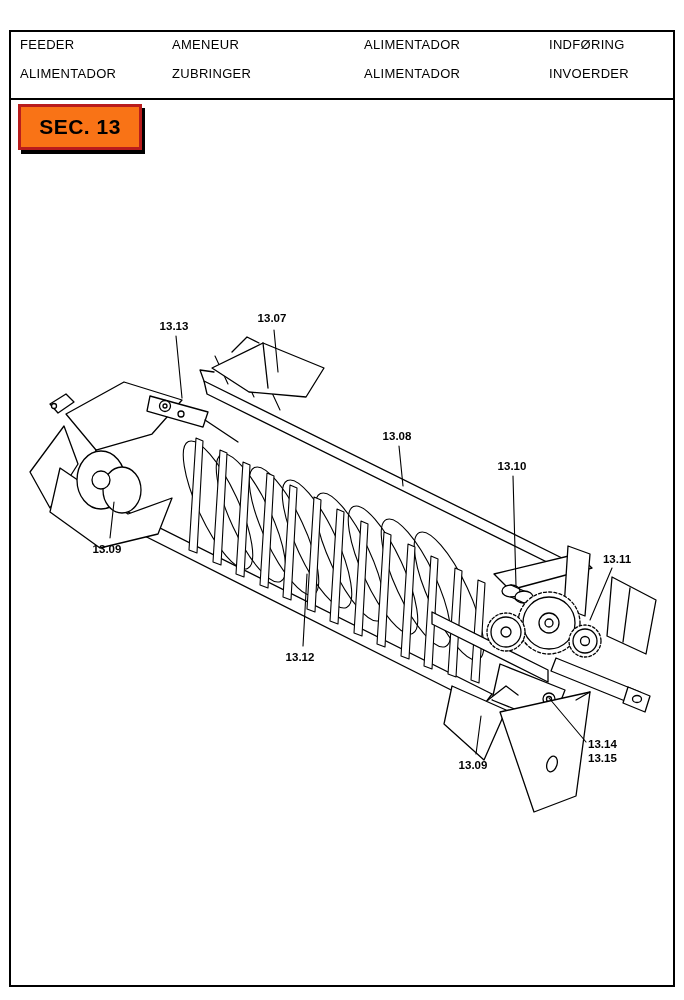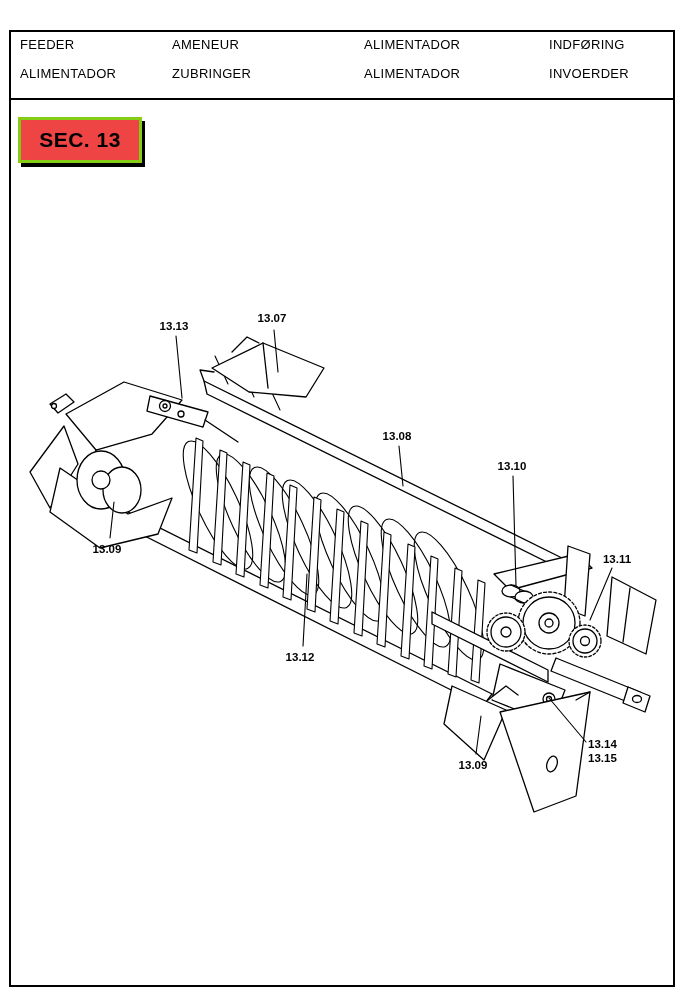--- a/index.html
+++ b/index.html
@@ -25,24 +25,24 @@
     font-size:13px;font-weight:normal;letter-spacing:.3px;
     white-space:nowrap;
   }
   .w1{width:152px;}
   .w2{width:180px;}
   .w3{width:185px;margin-left:12px;}
   .hdr-rule{
     position:absolute;left:9px;right:9px;top:98px;height:2px;background:#000;
   }
   .sec-box{
-    position:absolute;left:18px;top:117px;width:118px;height:40px;
-    border:3px solid #84cc16;
+    position:absolute;left:18px;top:104px;width:118px;height:40px;
+    border:3px solid #b91c1c;
     box-shadow:3px 4px 0 0 #000;
-    background:#ef4444;
+    background:#f97316;
     display:flex;align-items:center;justify-content:center;
     font-size:21px;font-weight:bold;letter-spacing:.5px;
   }
   svg.art{position:absolute;left:0;top:0;width:684px;height:1000px;}
   svg.art text{
     font-family:"Liberation Sans","DejaVu Sans",sans-serif;
     font-size:11.5px;font-weight:bold;fill:#000;stroke:none;
   }
 </style>
 </head>

